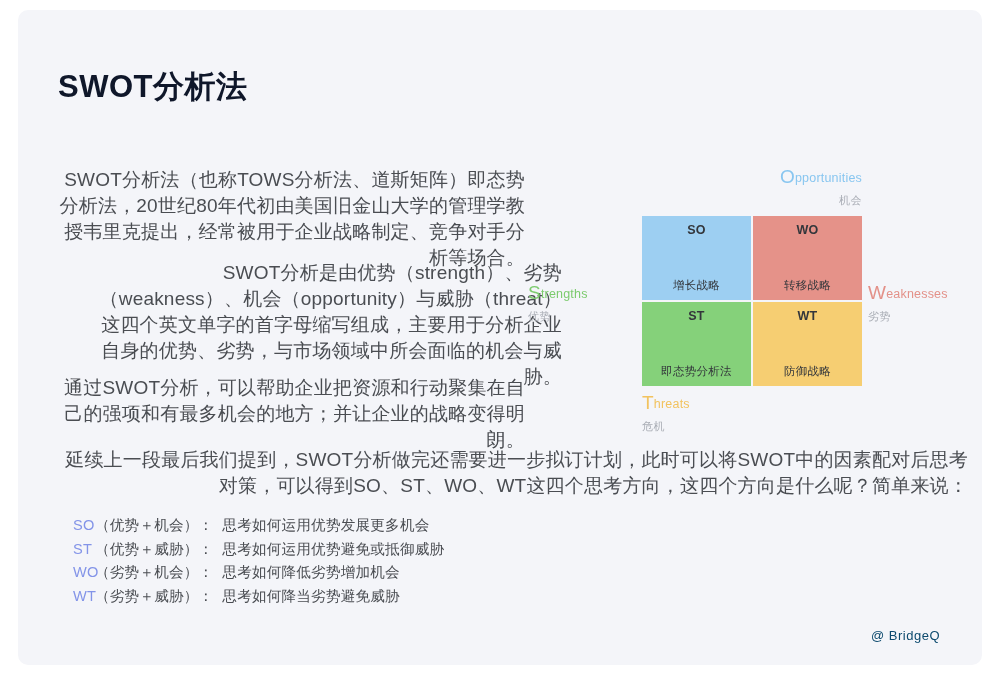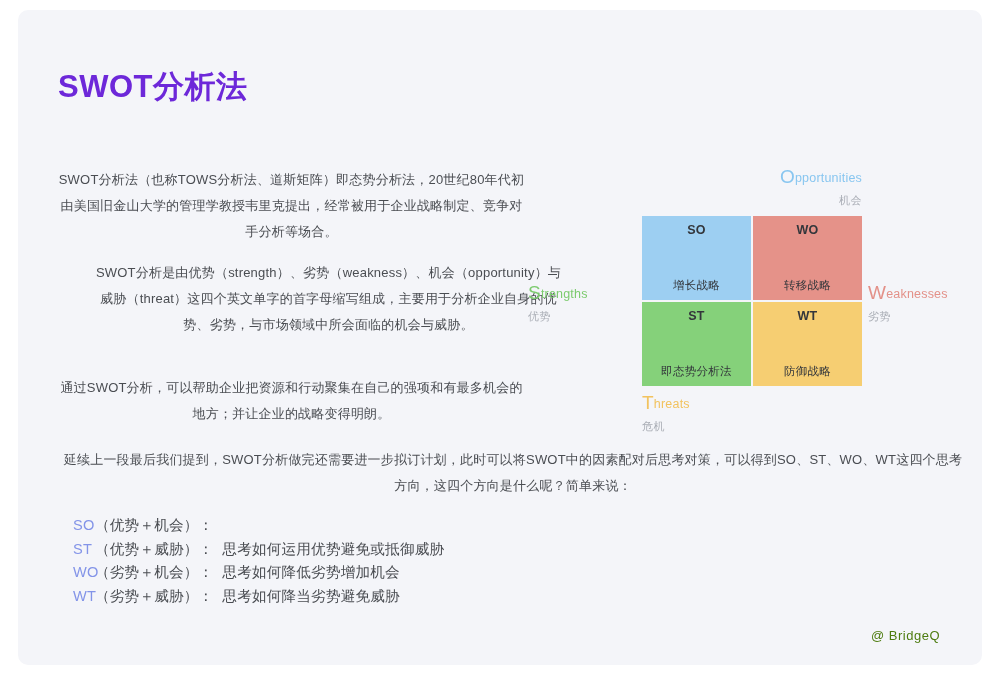--- a/index.html
+++ b/index.html
@@ -28,32 +28,32 @@
   }
 
   
   #page-title {
     position: absolute;
     left: 40px;
     top: 56px;
     font-size: 31px;
     font-weight: bold;
     letter-spacing: 0.5px;
-    color: #6d28d9;
+    color: #0f172a;
     white-space: nowrap;
   }
 
   
   .para {
     position: absolute;
     color: #4a4d52;
-    font-size: 13px;
+    font-size: 19px;
     line-height: 26px;
     letter-spacing: 0.2px;
-    text-align: center;
+    text-align: right;
   }
   #para-1 { left: 40px; top: 157px; width: 467px; }
   #para-2 { left: 40px; top: 250px; width: 467px; margin-left: 37px; }
   #para-3 { left: 40px; top: 365px; width: 467px; }
   #para-4 { left: 40px; top: 437px; width: 910px; }
 
   
   #strategy-list {
     position: absolute;
     left: 40px;
@@ -144,40 +144,41 @@
   #axis-threats { left: 114px; top: 232px; width: 220px; text-align: left; color: #f2c35f; }
   #axis-strengths { left: 0px; top: 122px; width: 110px; text-align: left; color: #7ccb6e; }
   #axis-weaknesses { left: 340px; top: 122px; width: 140px; text-align: left; color: #e39189; }
 
   
   #watermark {
     position: absolute;
     right: 42px;
     bottom: 22px;
     font-size: 13px;
-    color: #4d7c0f;
+    color: #0c4a6e;
     letter-spacing: 0.5px;
   }
 </style>
 </head>
 <body>
 
 <div id="slide-card">
 
   <div id="page-title">SWOT分析法</div>
 
   <div class="para" id="para-1">SWOT分析法（也称TOWS分析法、道斯矩阵）即态势分析法，20世纪80年代初由美国旧金山大学的管理学教授韦里克提出，经常被用于企业战略制定、竞争对手分析等场合。</div>
   <div class="para" id="para-2">SWOT分析是由优势（strength）、劣势（weakness）、机会（opportunity）与威胁（threat）这四个英文单字的首字母缩写组成，主要用于分析企业自身的优势、劣势，与市场领域中所会面临的机会与威胁。</div>
   <div class="para" id="para-3">通过SWOT分析，可以帮助企业把资源和行动聚集在自己的强项和有最多机会的地方；并让企业的战略变得明朗。</div>
   <div class="para" id="para-4">延续上一段最后我们提到，SWOT分析做完还需要进一步拟订计划，此时可以将SWOT中的因素配对后思考对策，可以得到SO、ST、WO、WT这四个思考方向，这四个方向是什么呢？简单来说：</div>
 
   <div id="strategy-list">
     <div class="strategy-row">
       <span class="strategy-code">SO</span>
       <span class="strategy-cond">（优势＋机会）：</span>
+      <span class="strategy-desc">思考如何运用优势发展更多机会</span>
     </div>
     <div class="strategy-row">
       <span class="strategy-code">ST</span>
       <span class="strategy-cond">（优势＋威胁）：</span>
       <span class="strategy-desc">思考如何运用优势避免或抵御威胁</span>
     </div>
     <div class="strategy-row">
       <span class="strategy-code">WO</span>
       <span class="strategy-cond">（劣势＋机会）：</span>
       <span class="strategy-desc">思考如何降低劣势增加机会</span>

